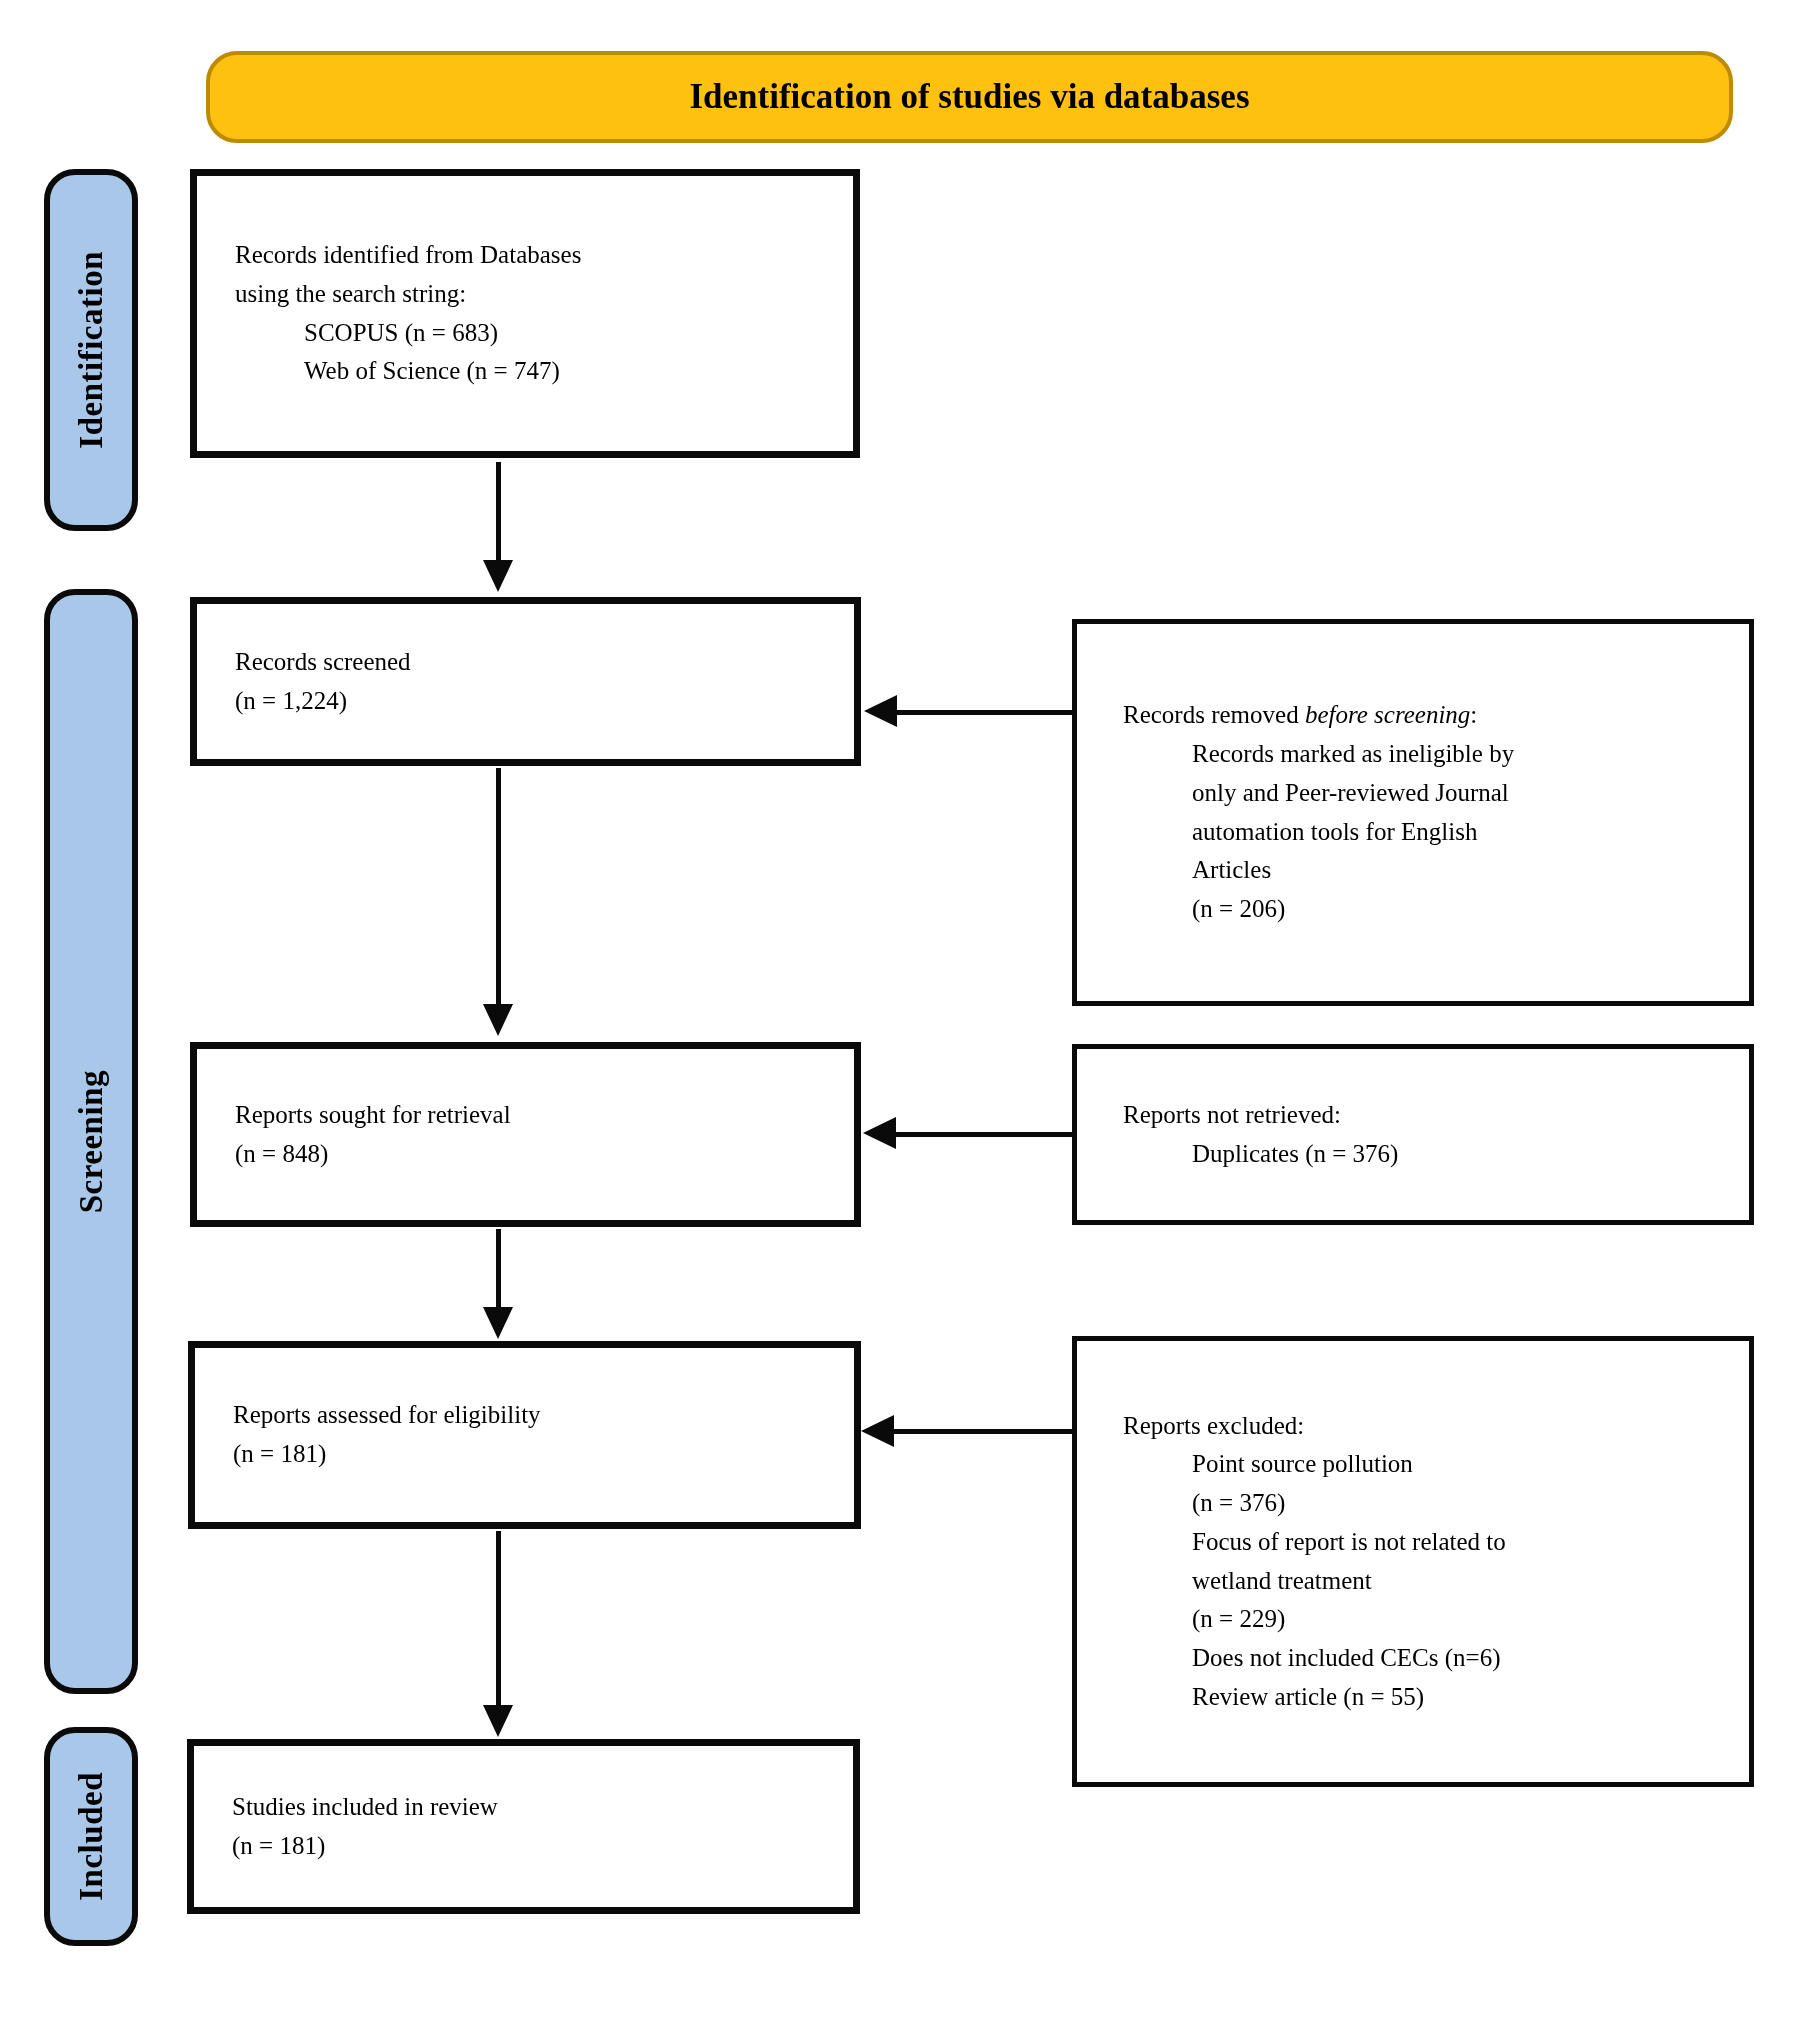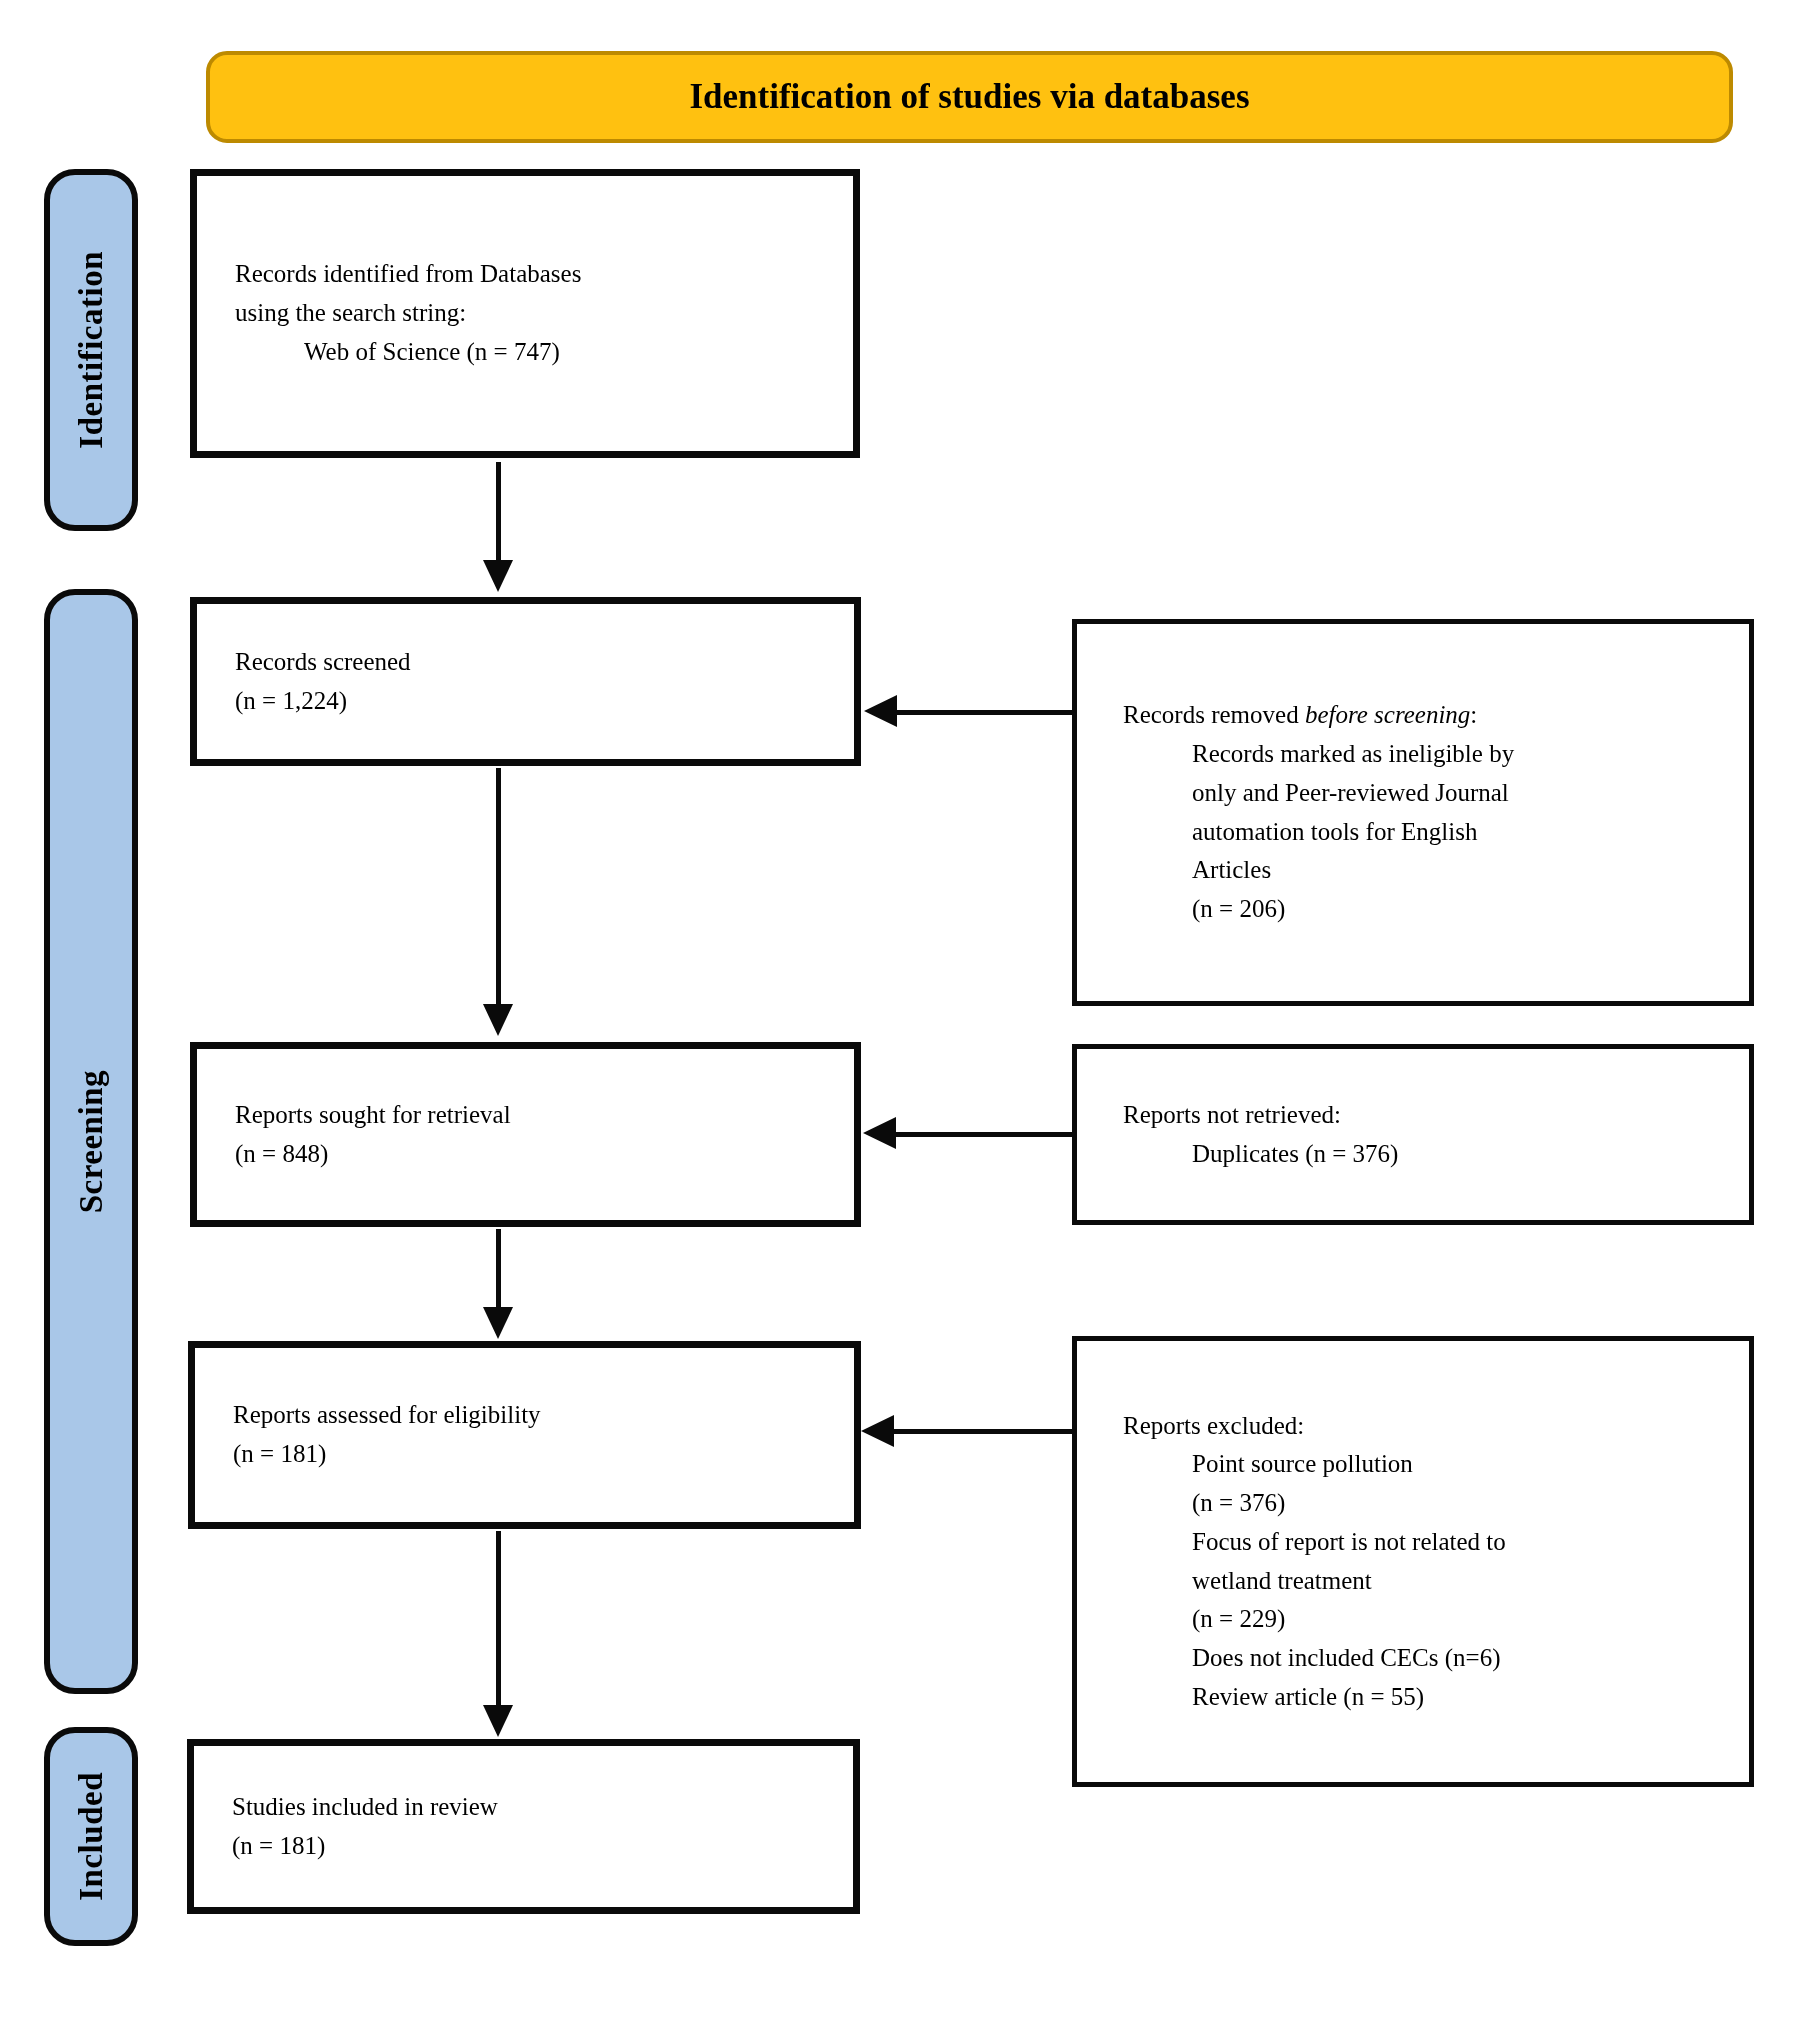--- a/index.html
+++ b/index.html
@@ -16,21 +16,21 @@
     background: #ffffff;
     overflow: hidden;
   }
   
   .banner {
     position: absolute;
     left: 206px; top: 51px;
     width: 1527px; height: 92px;
     background: var(--banner-fill, #FFC110);
     border: 4.3px solid var(--banner-border, #BD8A00);
-    border-radius: 21px;
+    border-radius: 31px;
     box-sizing: border-box;
     display: flex; align-items: center; justify-content: center;
     font-weight: bold;
     font-size: 35px;
   }
   
   .stage-label {
     position: absolute;
     background: var(--stage-fill, #A9C7E8);
     border: 6.4px solid #0a0a0a;
@@ -112,20 +112,21 @@
   <div class="stage-label" id="stage-screening">
     <span>Screening</span>
   </div>
   <div class="stage-label" id="stage-included">
     <span>Included</span>
   </div>
 
   <div class="flow-box" id="box-records-identified">
       <div class="line"><span>Records identified from Databases</span></div>
       <div class="line"><span>using the search string:</span></div>
+      <div class="line indent"><span>SCOPUS (n = 683)</span></div>
       <div class="line indent"><span>Web of Science (n = 747)</span></div>
     </div>
   <div class="flow-box" id="box-records-screened">
       <div class="line"><span>Records screened</span></div>
       <div class="line"><span>(n = 1,224)</span></div>
     </div>
   <div class="flow-box" id="box-reports-sought">
       <div class="line"><span>Reports sought for retrieval</span></div>
       <div class="line"><span>(n = 848)</span></div>
     </div>

